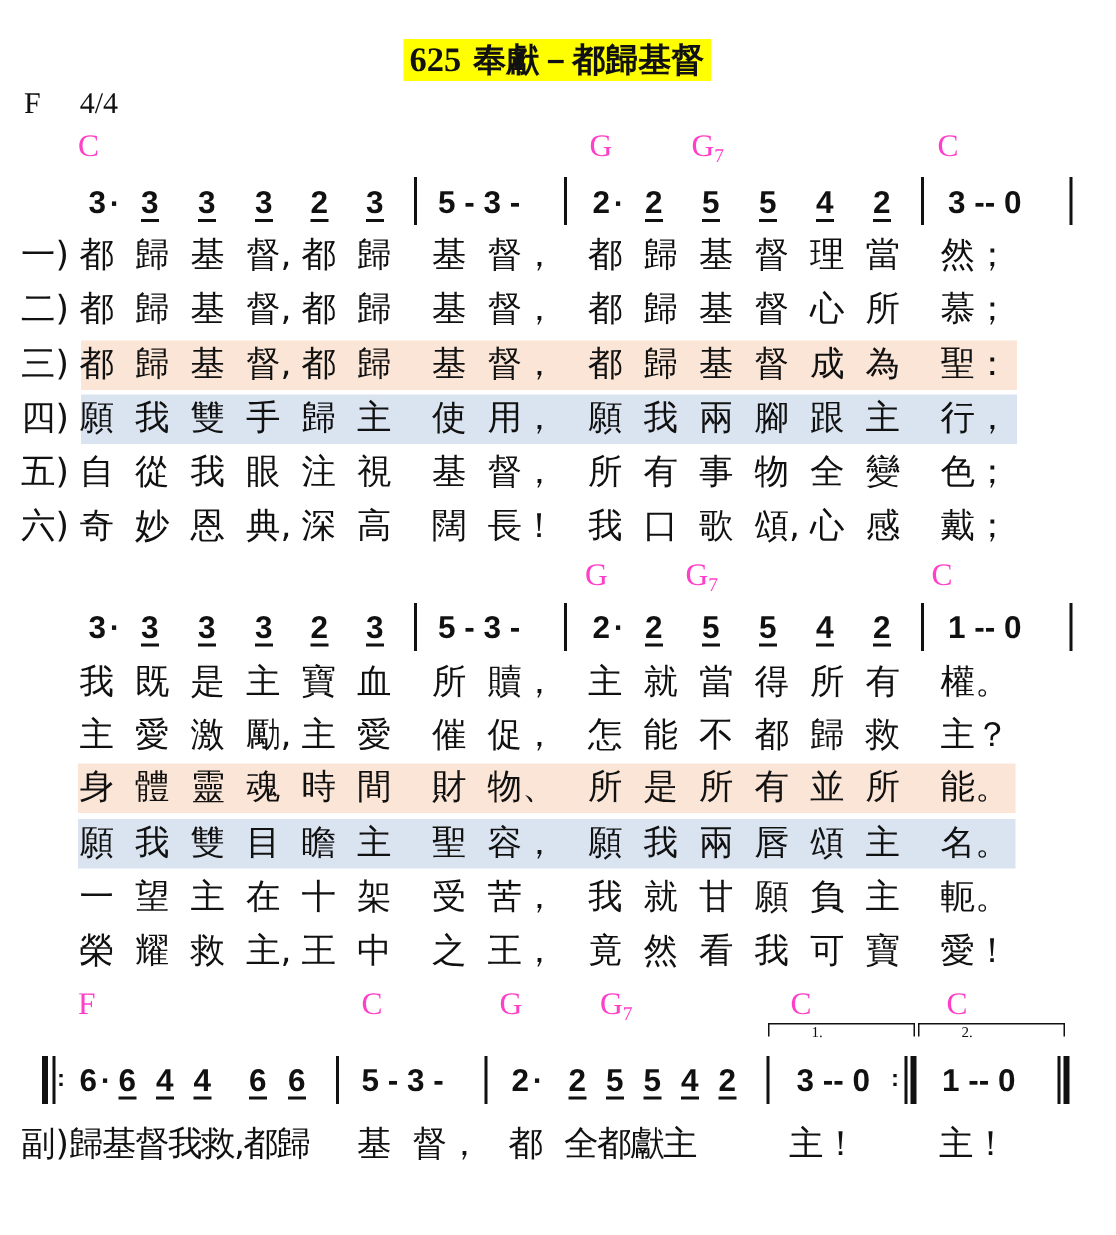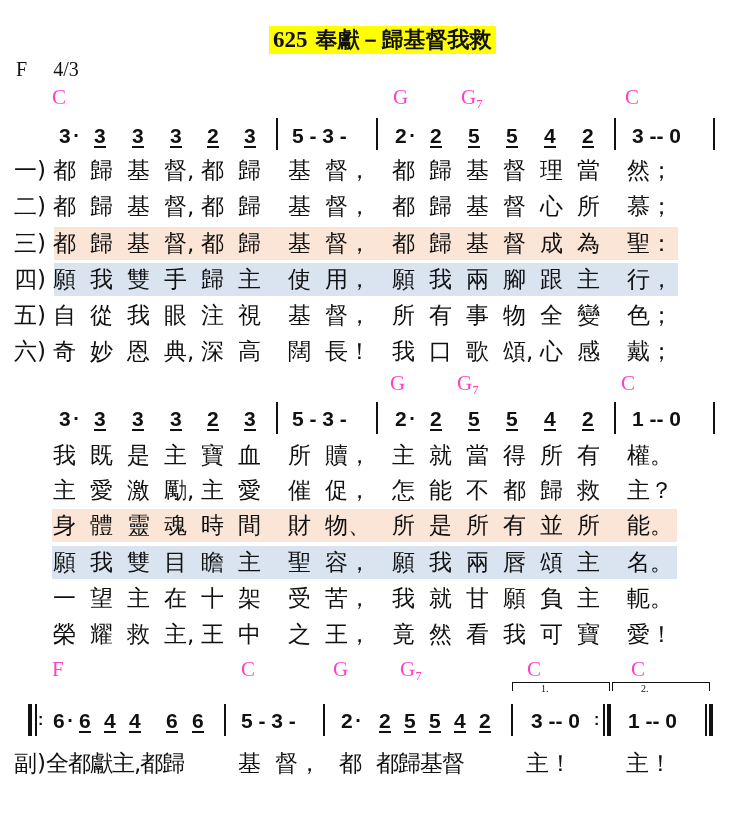--- a/index.html
+++ b/index.html
@@ -19,25 +19,25 @@
   .band{height:33px;}
   .band.peach{background:#fbe5d6;}
   .band.blue{background:#dae3f0;}
   .bracket{border-top:1.5px solid #111;border-left:1.5px solid #111;border-right:1.5px solid #111;height:8px;}
   .bracket .lbl{position:absolute;top:0;font-family:"Liberation Serif",serif;font-size:10px;}
 </style>
 </head>
 <body>
 
 <div class="abs title">
-  <span class="num">625</span><span>奉獻－歸基督我救</span>
+  <span class="num">625</span><span>奉獻－都歸基督</span>
 </div>
 
 <div class="abs key">
-  <span>F</span><span style="display:inline-block;width:26px"></span><span>4/3</span>
+  <span>F</span><span style="display:inline-block;width:26px"></span><span>4/4</span>
 </div>
 
 <div class="abs chord" style="left:52px;top:86px">C</div>
 <div class="abs chord" style="left:393px;top:86px"><span>G</span></div>
 <div class="abs chord" style="left:461px;top:86px"><span>G</span><sub>7</sub></div>
 <div class="abs chord" style="left:625px;top:86px"><span>C</span></div>
 
 <div>
   <div class="abs note" style="left:59px;top:124px">3</div>
   <div class="abs dot" style="left:73px;top:126px">·</div>
@@ -325,20 +325,20 @@
   <div class="abs note" style="left:531px;top:709px;white-space:pre">3 -- 0</div>
   <div class="abs note" style="left:594px;top:708px;font-size:16px">:</div>
   <div class="abs bar" style="left:603px;top:704px;height:32px;width:1.5px"></div>
   <div class="abs bar" style="left:607px;top:704px;height:32px;width:4px"></div>
   <div class="abs note" style="left:628px;top:709px;white-space:pre">1 -- 0</div>
   <div class="abs bar" style="left:705px;top:704px;height:32px;width:1.5px"></div>
   <div class="abs bar" style="left:709px;top:704px;height:32px;width:4px"></div>
 </div>
 
 <div class="abs ly" style="left:14px;top:748px">
-  <span>副)</span><span style="letter-spacing:-1px">全都獻主,都歸</span>
+  <span>副)</span><span style="letter-spacing:-1px">歸基督我救,都歸</span>
 </div>
 <div class="abs ly" style="left:238px;top:748px">基</div>
 <div class="abs ly" style="left:275px;top:748px">督，</div>
 <div class="abs ly" style="left:339px;top:748px">都</div>
-<div class="abs ly" style="left:376px;top:748px;letter-spacing:-1px">都歸基督</div>
+<div class="abs ly" style="left:376px;top:748px;letter-spacing:-1px">全都獻主</div>
 <div class="abs ly" style="left:526px;top:748px">主！</div>
 <div class="abs ly" style="left:626px;top:748px">主！</div>
 
 </body></html>

